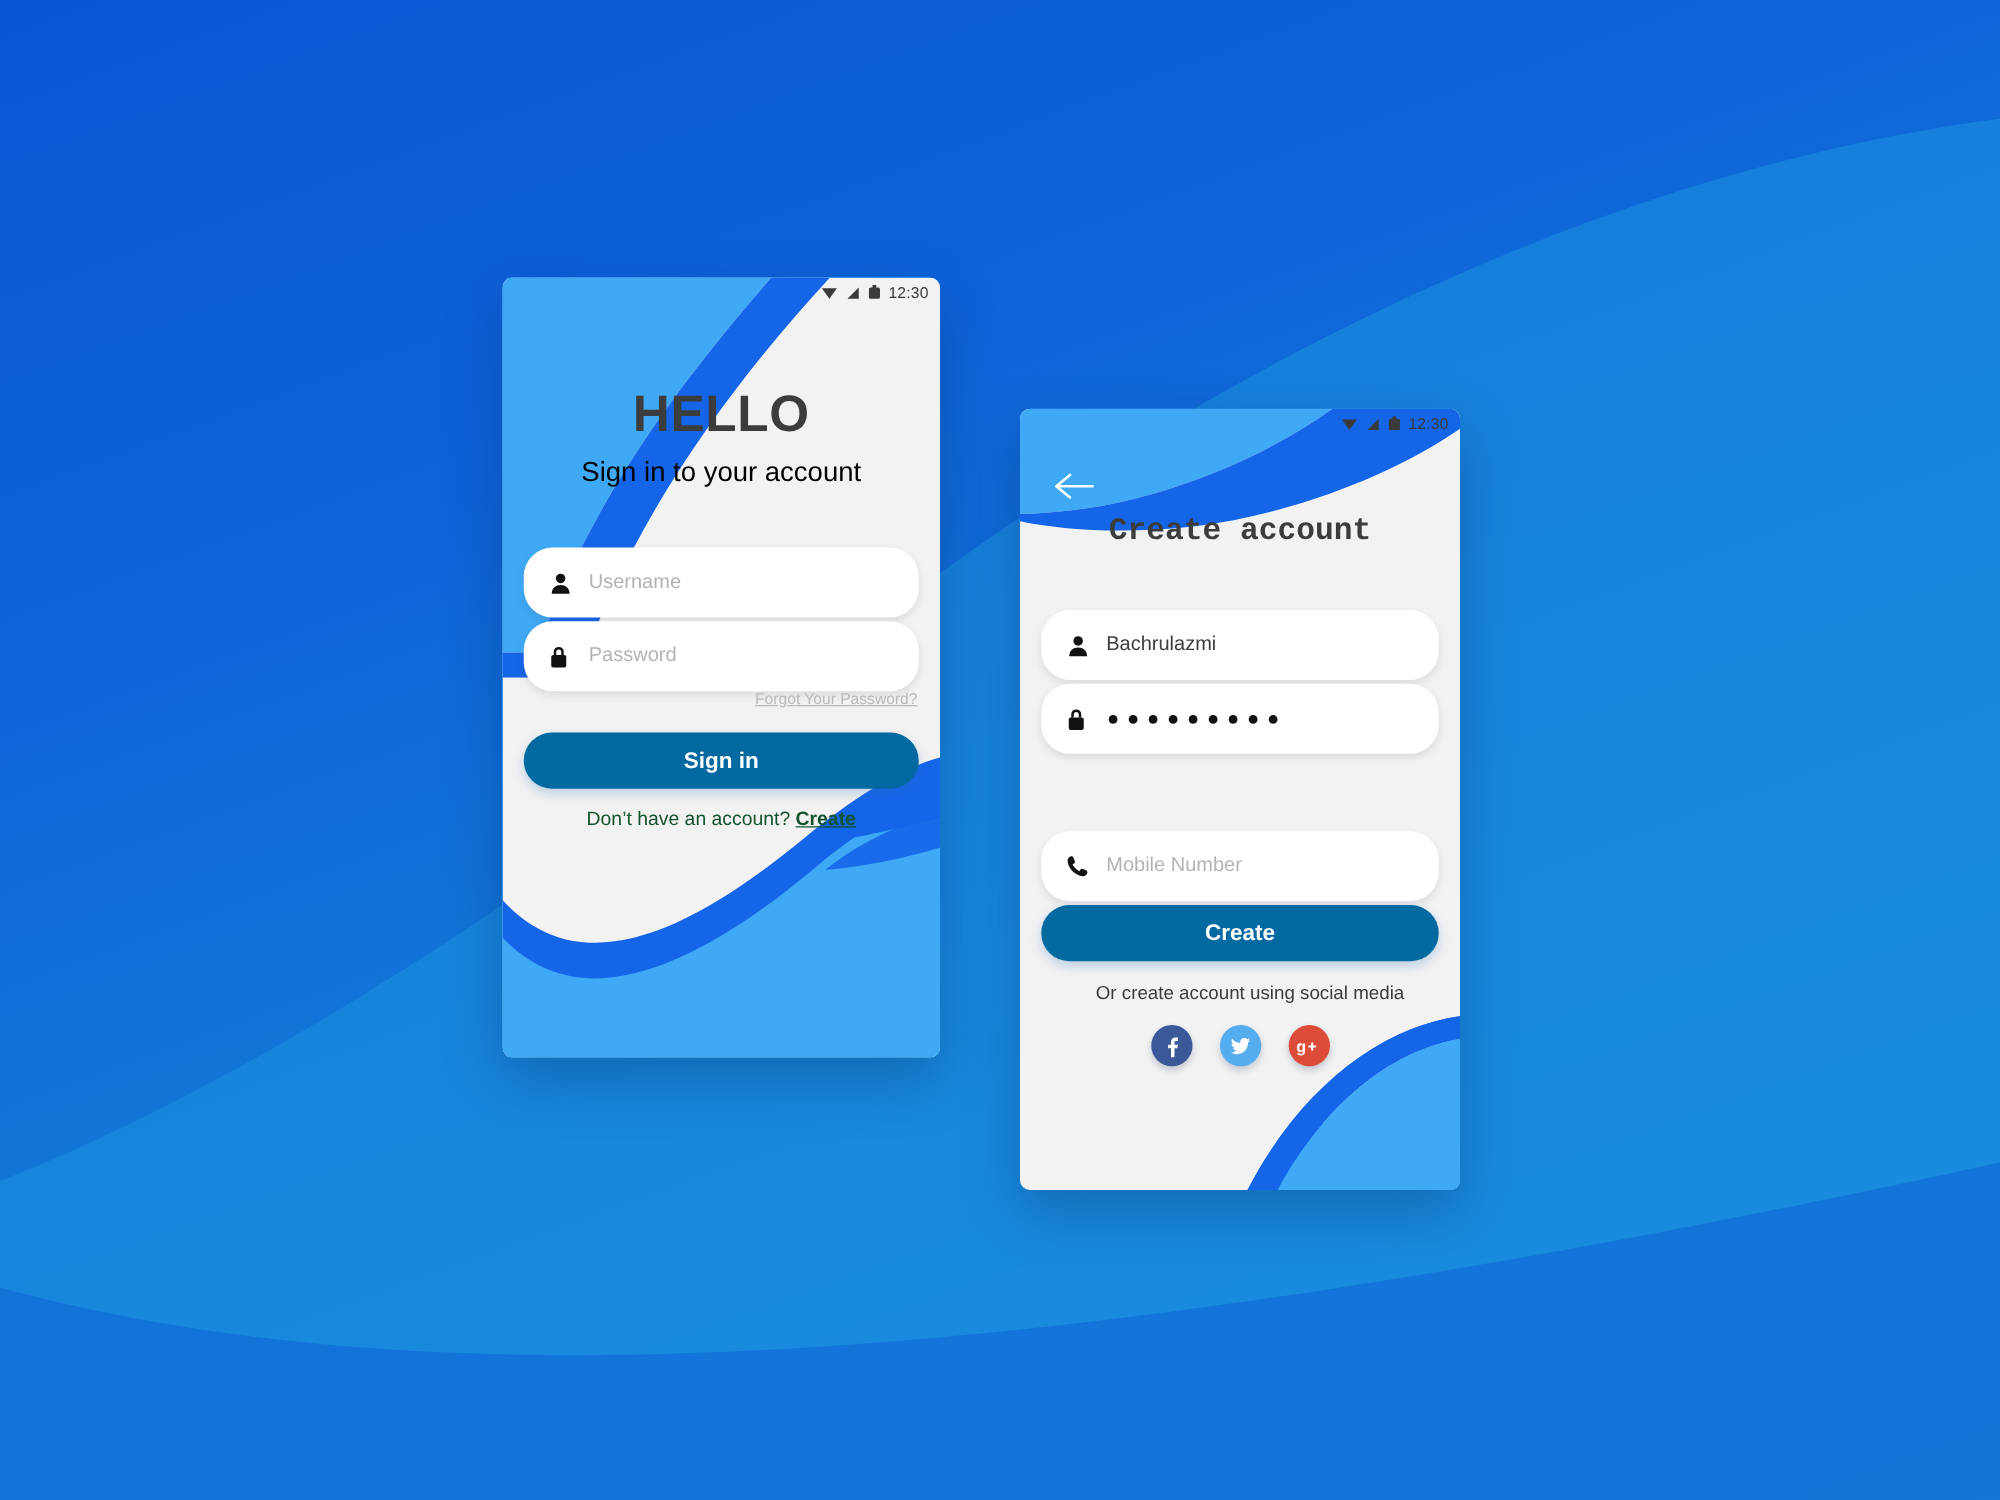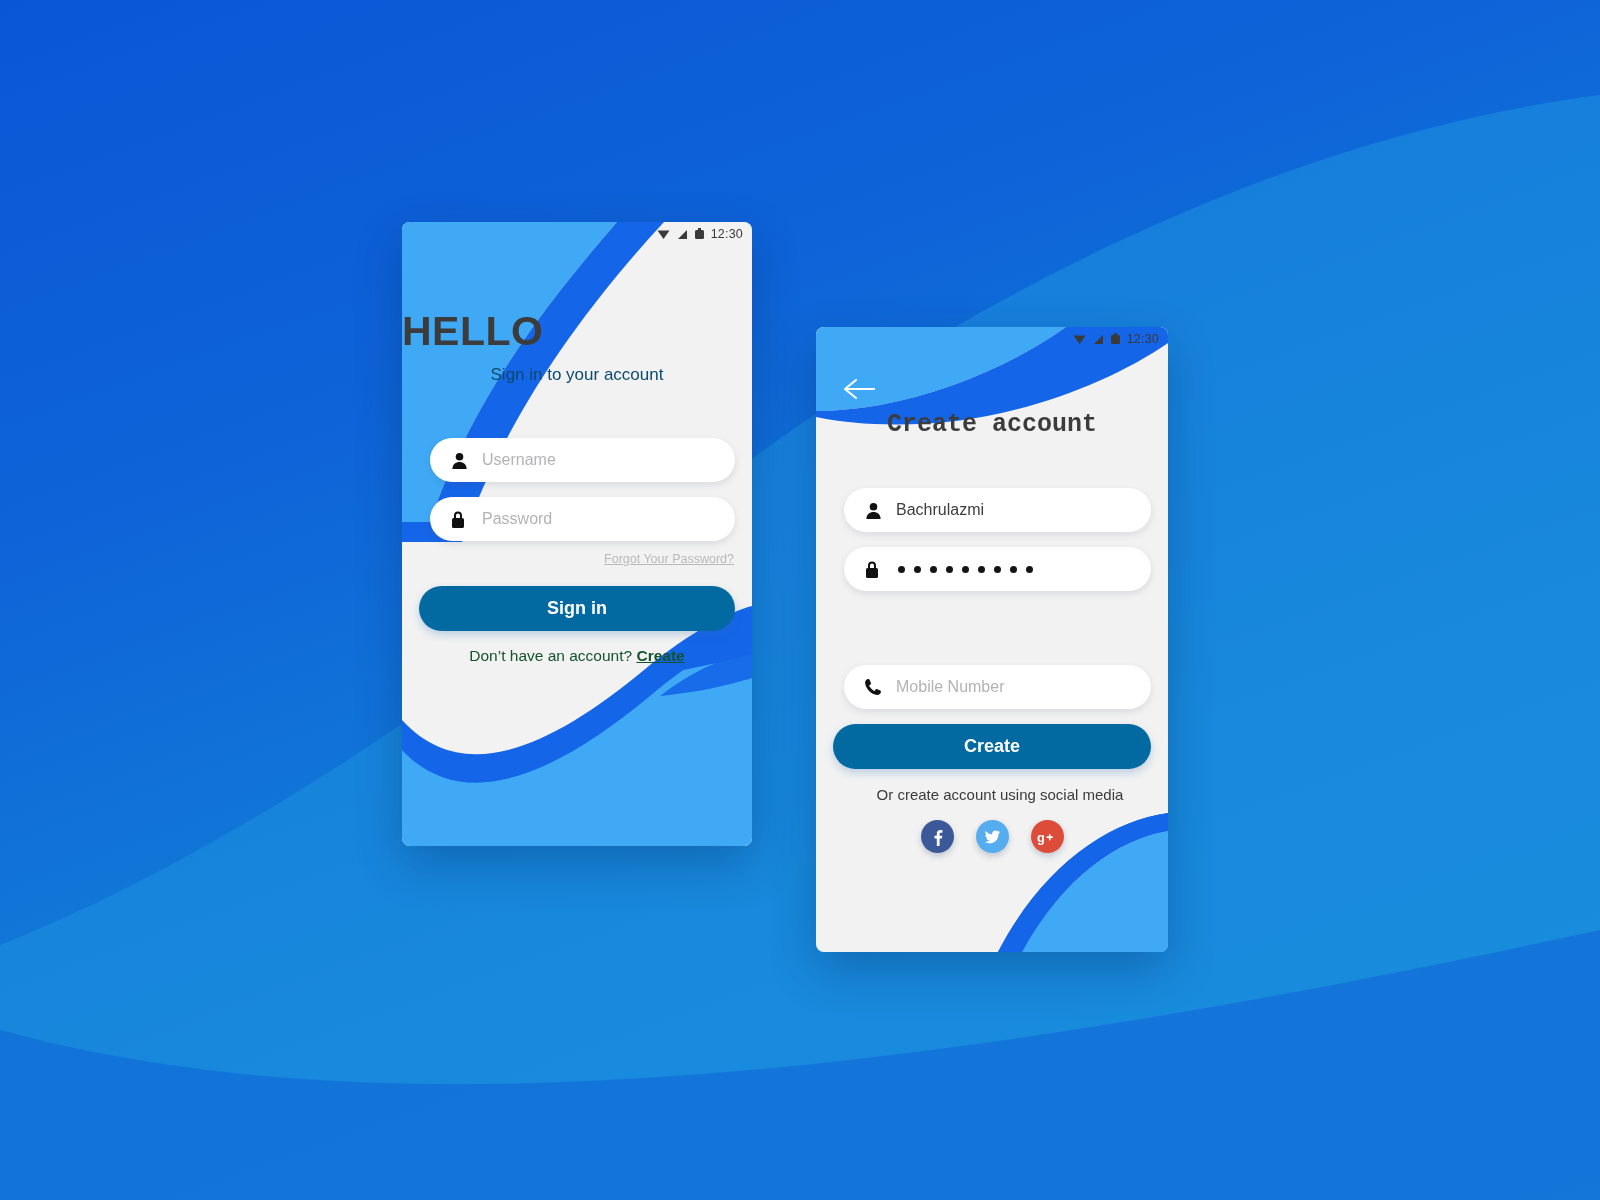--- a/index.html
+++ b/index.html
@@ -30,41 +30,41 @@
   .statusbar {
     position:absolute; top:0; left:0; right:0; height:24px;
     display:flex; align-items:center; justify-content:flex-end;
     gap:7px; padding-right:9px; color:#3a3a3a;
   }
   .statusbar .time { font-size:12.5px; letter-spacing:.2px; }
   .sb-ico { display:block; }
 
   
   .hello {
-    position:absolute; left:0; right:0; top:86px; 
+    position:absolute; left:0; right:0; top:86px; text-align:center;
     font-size:41px; font-weight:bold; color:#3c3c3c; letter-spacing:.5px;
   }
   .subtitle {
     position:absolute; left:0; right:0; top:143px; text-align:center;
-    font-size:17px; color:#0c4a6e;
+    font-size:22px; color:#000000;
   }
   .page-title {
     position:absolute; left:0; right:0; top:83px; text-align:center;
     font-size:25px; font-weight:bold; color:#3c3c3c;font-family:Liberation Mono, monospace;
   }
 
   
   .back-btn {
     position:absolute; left:27px; top:48px; width:34px; height:28px;
     cursor:pointer;
   }
 
   
   .field {
-    position:absolute; left:28px; right:17px; height:44px;
+    position:absolute; left:17px; right:17px; height:56px;
     background:#fff; border-radius:23px;
     display:flex; align-items:center; padding-left:20px;
     box-shadow: 0 3px 7px rgba(60,70,90,.13);
   }
   .field .ficon { width:26px; display:flex; align-items:center; justify-content:flex-start; flex:0 0 auto; }
   .field .ftext { font-size:16px; color:#b3b3b6; margin-left:6px; }
   .field .ftext.filled { color:#3d3d3d; }
   .dots { display:flex; gap:9px; margin-left:8px; align-items:center; }
   .dots i { width:7px; height:7px; border-radius:50%; background:#131313; display:block; }
 

